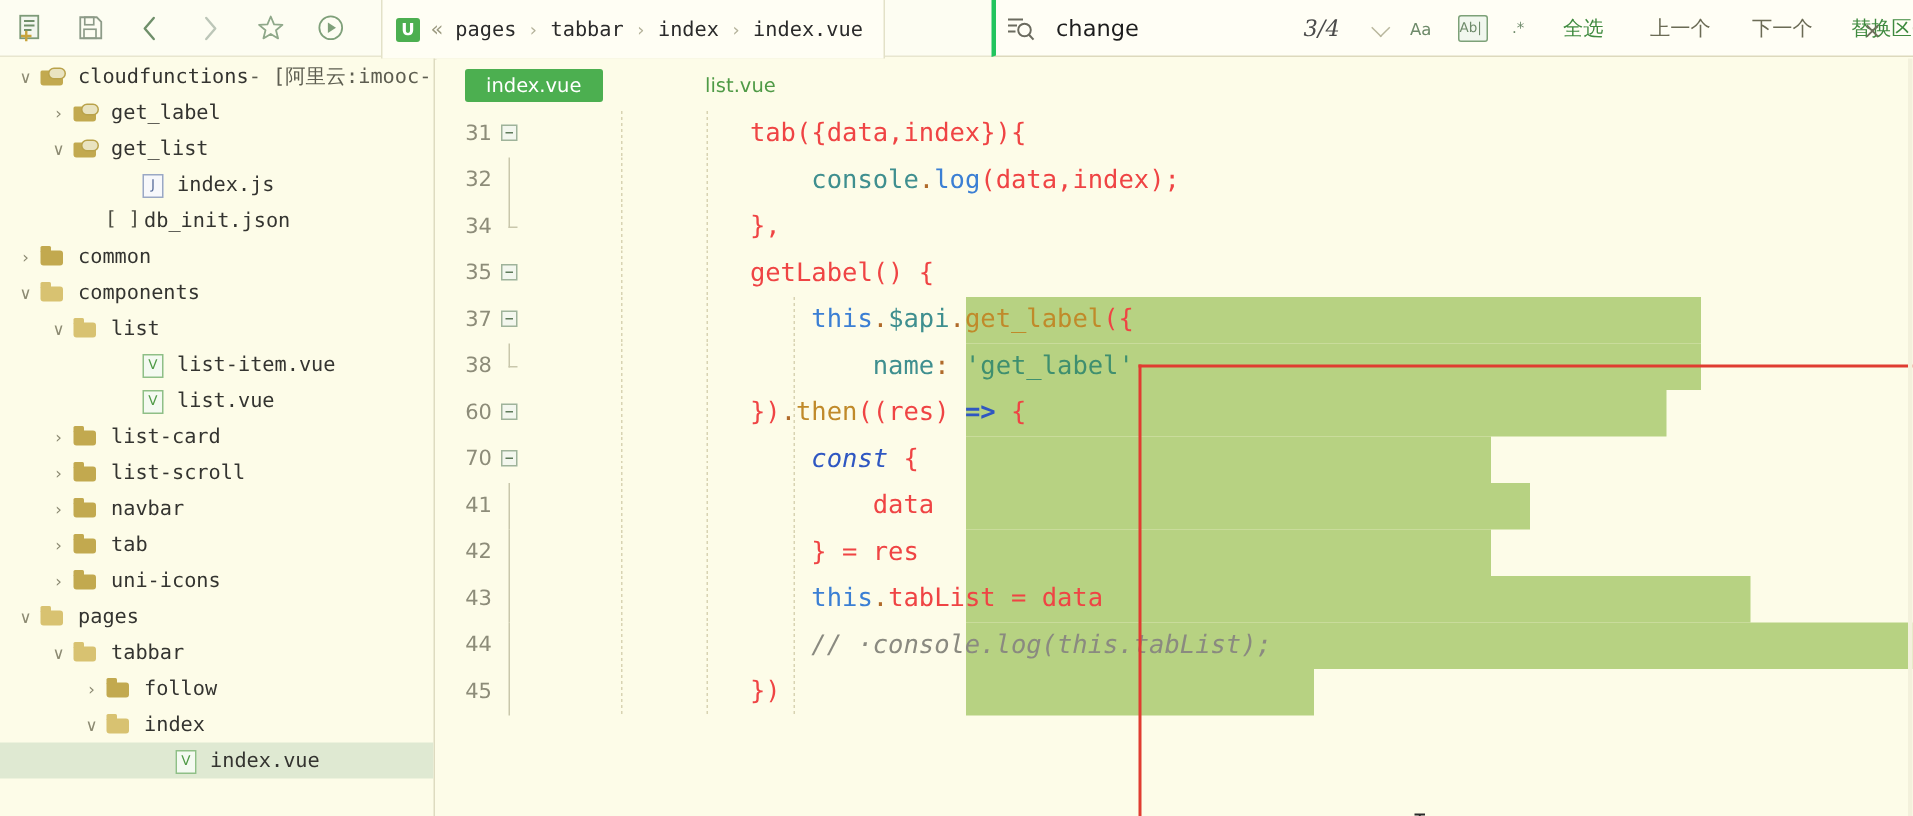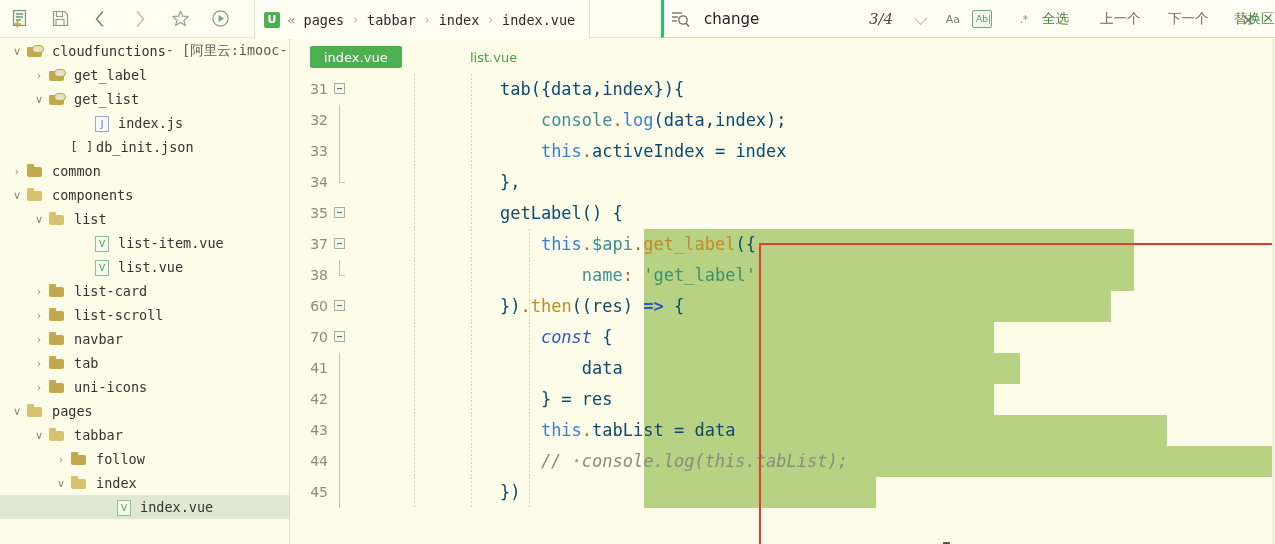--- a/index.html
+++ b/index.html
@@ -83,21 +83,21 @@
   .chev-dn {
     position: absolute; left: 252px; top: 14px;
     width: 9px; height: 9px;
     border-right: 1.4px solid #b9b79d;
     border-bottom: 1.4px solid #b9b79d;
     transform: rotate(45deg);
   }
   .opt-icon {
     position: absolute; top: 10px;
     width: 20px; height: 18px;
-    display: flex; align-items: center; justify-content: flex-end;
+    display: flex; align-items: center; justify-content: flex-start;
     color: #6e8a6a;
     font-size: 11px;
     font-family: "DejaVu Sans", sans-serif;
   }
   .sp-link {
     position: absolute; top: 10px;
     font-family: Liberation Mono, monospace;
     font-size: 13.5px;
     color: #3f8a3f;
     white-space: nowrap;
@@ -288,21 +288,21 @@
     position: absolute; top: 0; height: 31px;
     background: #b7d282;
   }
   .code {
     position: absolute; left: 0; top: 0;
     height: 31px; line-height: 31px;
     font-family: "DejaVu Sans Mono", monospace;
     font-size: 17px;
     white-space: pre;
   }
-  .t-plain { color: #0c4a6e; }
+  .t-plain { color: #ef4444; }
   .t-key   { color: #3b7fd4; font-style: normal; }
   .t-kw    { color: #2f57c2; font-style: italic; }
   .t-fn    { color: #c08a2a; }
   .t-prop  { color: #3f8f8f; }
   .t-str   { color: #3f8f6f; }
   .t-punc  { color: #b06a2a; }
   .t-cmt   { color: #8a8a80; font-style: italic; }
   .t-arrow { color: #2f57c2; font-weight: bold; }
   .t-dot   { color: #b06a2a; }
 
@@ -532,27 +532,20 @@
       <div class="crow">
         <div class="iguide" style="left: 123px;"></div>
         <div class="iguide" style="left: 180px;"></div>
         <div class="lineno">32</div>
         <div class="foldline"></div>
         <div class="code" style="left: 168px;"><span class="t-plain">        </span><span class="t-prop">console</span><span class="t-dot">.</span><span class="t-key">log</span><span class="t-plain">(data,index);</span></div>
       </div>
       <div class="crow">
         <div class="iguide" style="left: 123px;"></div>
         <div class="iguide" style="left: 180px;"></div>
-        <div class="lineno">33</div>
-        <div class="foldline"></div>
-        <div class="code" style="left: 168px;"><span class="t-plain">        </span><span class="t-key">this</span><span class="t-dot">.</span><span class="t-plain">activeIndex = index</span></div>
-      </div>
-      <div class="crow">
-        <div class="iguide" style="left: 123px;"></div>
-        <div class="iguide" style="left: 180px;"></div>
         <div class="lineno">34</div>
         <div class="foldend"></div>
         <div class="code" style="left: 168px;"><span class="t-plain">    },</span></div>
       </div>
       <div class="crow">
         <div class="iguide" style="left: 123px;"></div>
         <div class="iguide" style="left: 180px;"></div>
         <div class="lineno">35</div>
         <div class="fold"></div>
         <div class="code" style="left: 168px;"><span class="t-plain">    getLabel() {</span></div>

